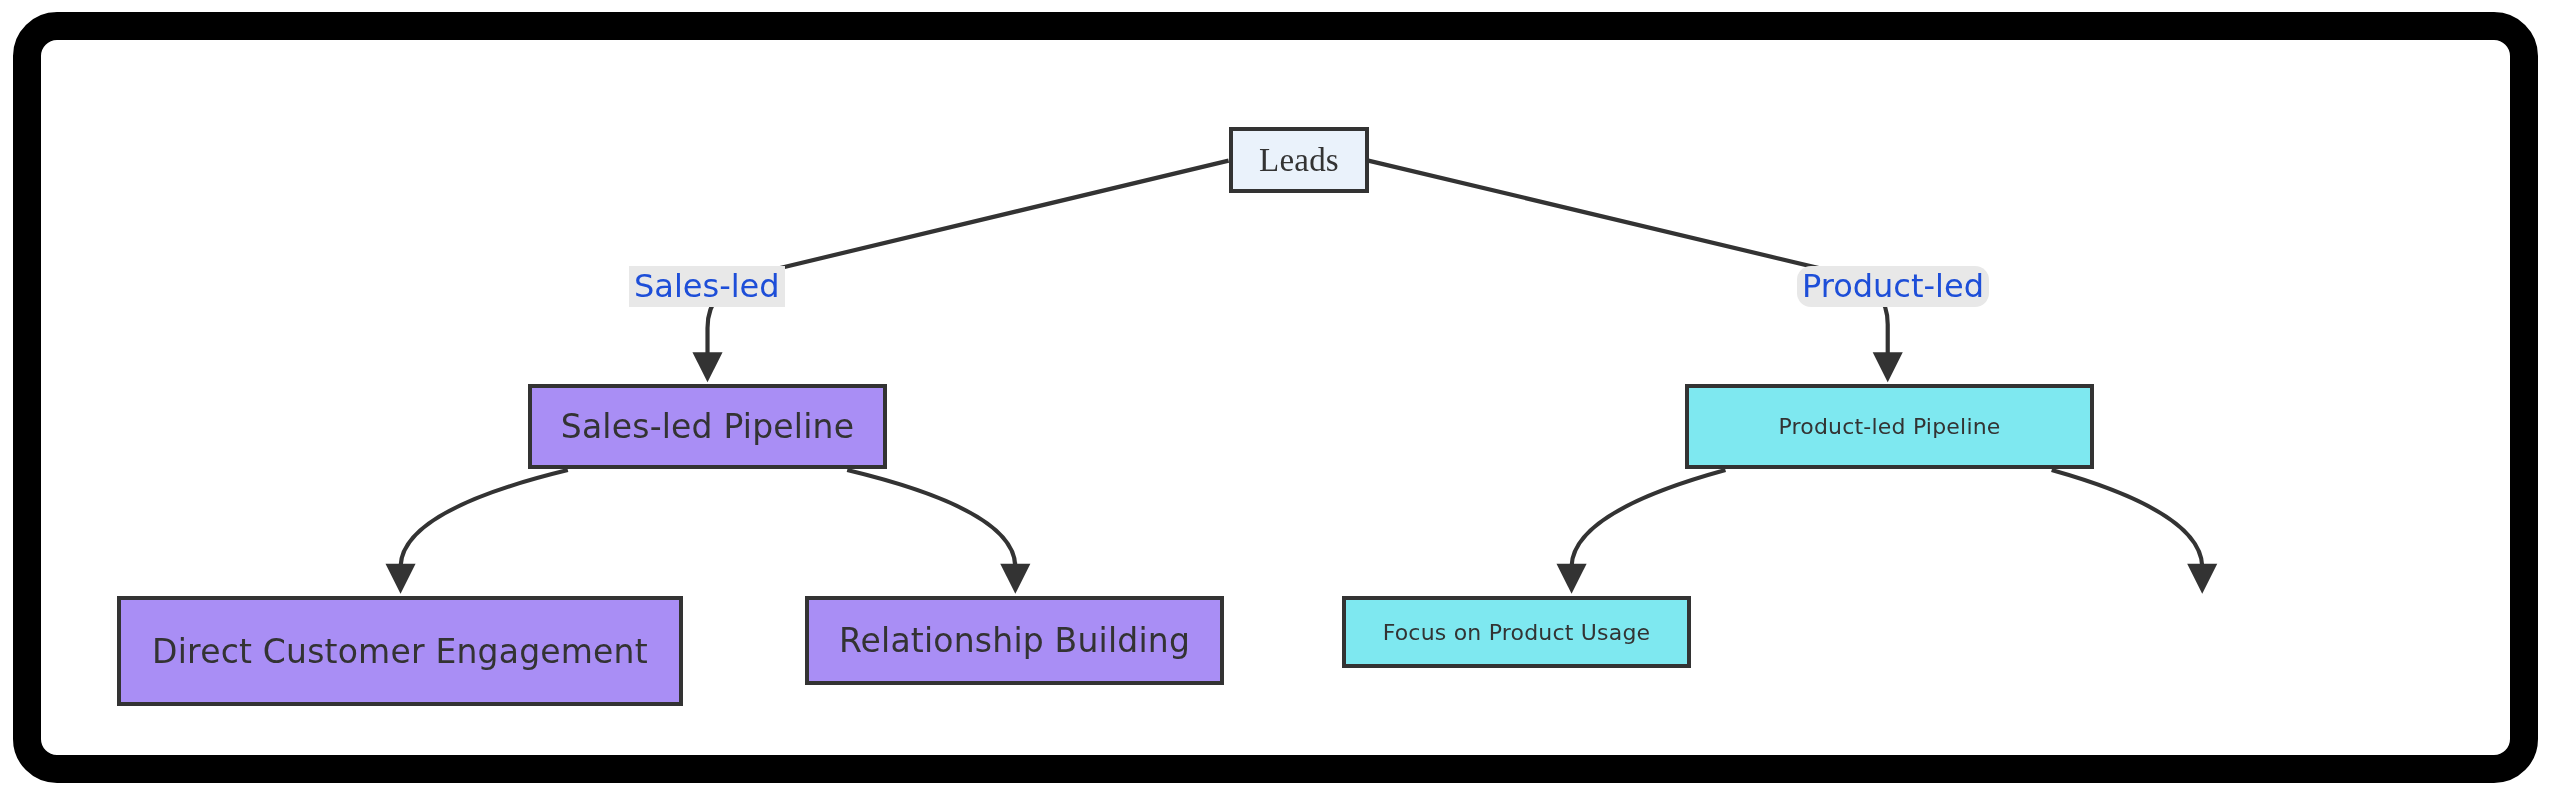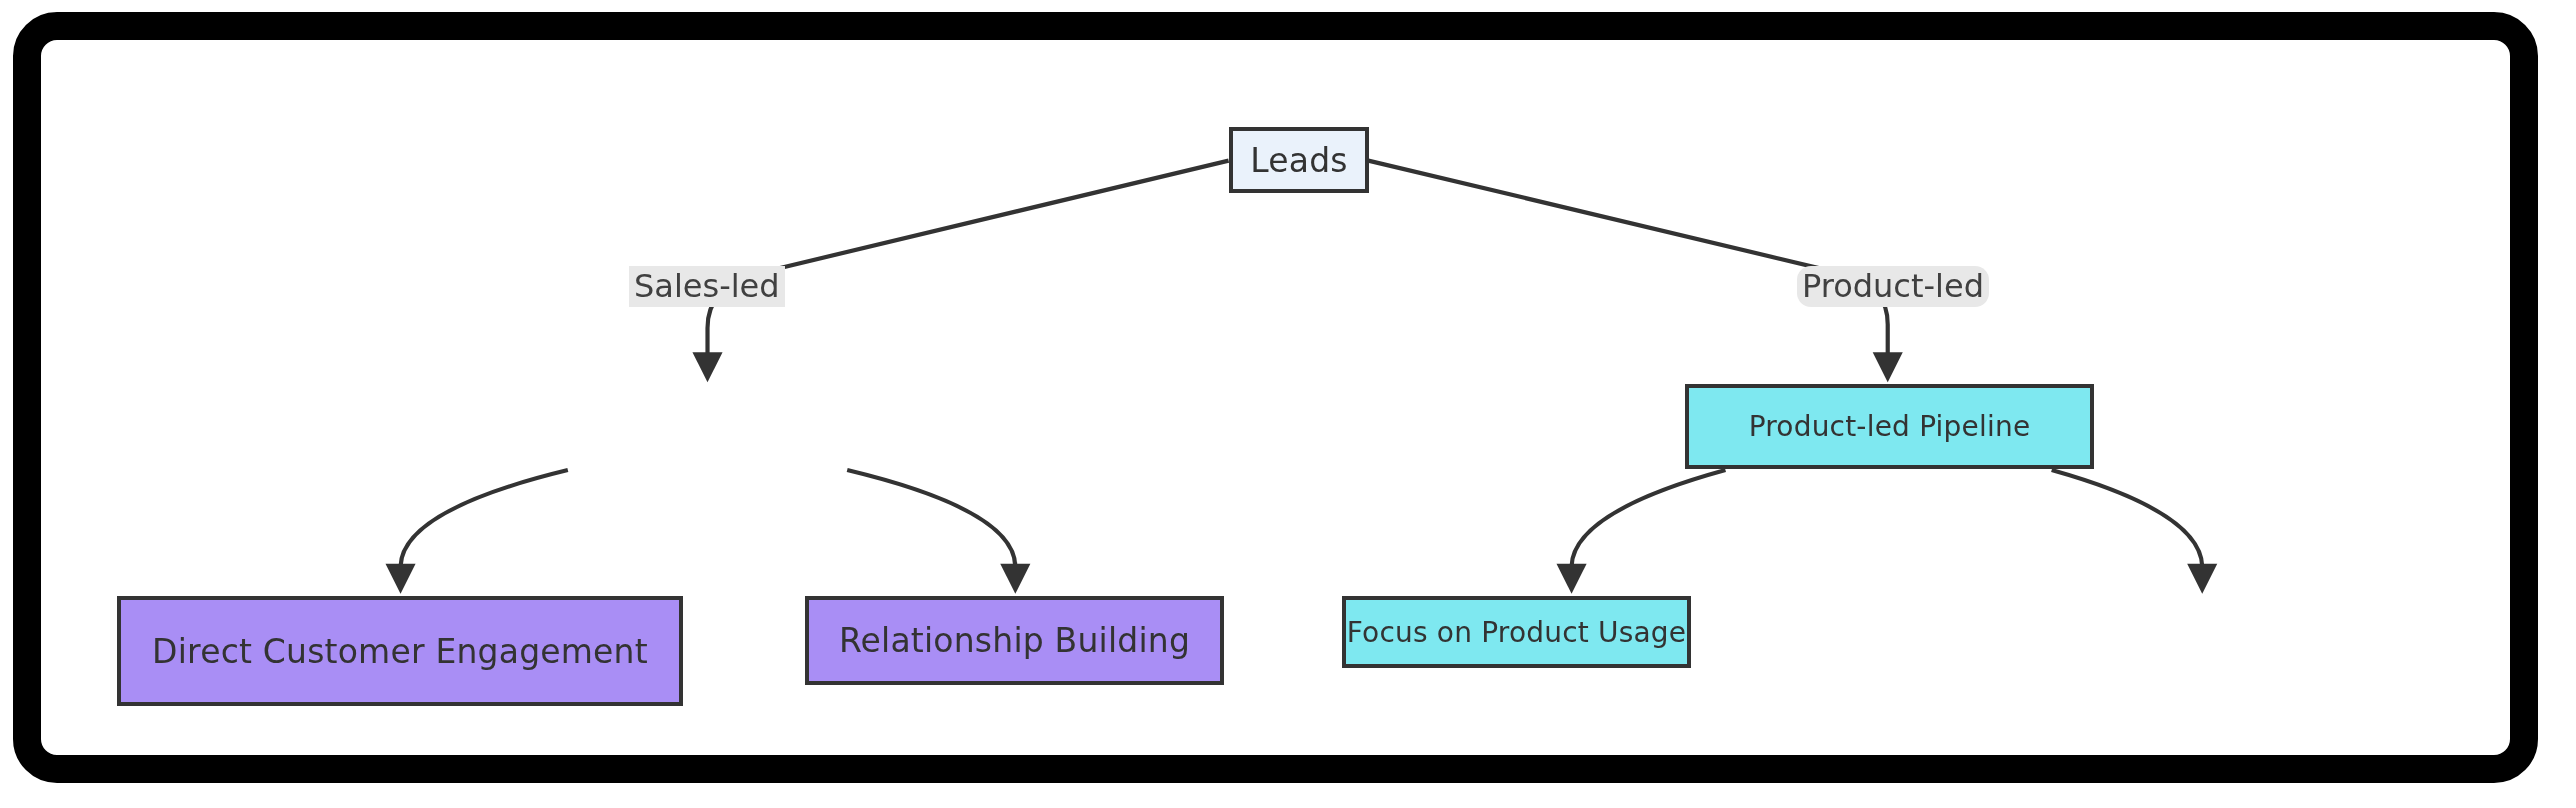--- a/index.html
+++ b/index.html
@@ -53,34 +53,35 @@
     display: flex;
     align-items: center;
     justify-content: center;
     color: #333333;
     white-space: nowrap;
     letter-spacing: 0.2px;
   }
   .node-root {
     background: #eaf2fb;
     font-size: 33px;
+    font-family: Liberation Serif, serif;
   }
   .node-purple {
     background: #a98ef5;
     font-size: 33px;
   }
   .node-cyan {
     background: #7ee8f0;
-    font-size: 28px;
+    font-size: 22px;
   }
   
   .edge-label {
     position: absolute;
     background: #e8e8e8;
-    color: #404040;
+    color: #1d4ed8;
     font-size: 32px;
     line-height: 1.18;
     padding: 1.7px 5px;
     white-space: nowrap;
   }
 </style>
 </head>
 <body>
 
 <div id="stage">
@@ -119,20 +120,21 @@
       <polygon class="arrow-head" points="2632,710 2614,674 2650,674"></polygon>
     </g>
   </svg>
 
   <div class="edge-label" style="left:629px; top:266px;">Sales-led</div>
 
   <div class="edge-label" style="left:1797px; top:266px;border-radius:14px;">Product-led</div>
 
   <div class="node node-root" style="left:1229px; top:127px; width:140px; height:66px;">Leads</div>
 
+  <div class="node node-purple" style="left:528px; top:384px; width:359px; height:85px;">Sales-led Pipeline</div>
 
   <div class="node node-cyan" style="left:1685px; top:384px; width:409px; height:85px;">Product-led Pipeline</div>
 
   <div class="node node-purple" style="left:117px; top:596px; width:566px; height:110px;">Direct Customer Engagement</div>
 
   <div class="node node-purple" style="left:805px; top:596px; width:419px; height:89px;">Relationship Building</div>
 
   <div class="node node-cyan" style="left:1342px; top:596px; width:349px; height:72px;">Focus on Product Usage</div>
 
 

